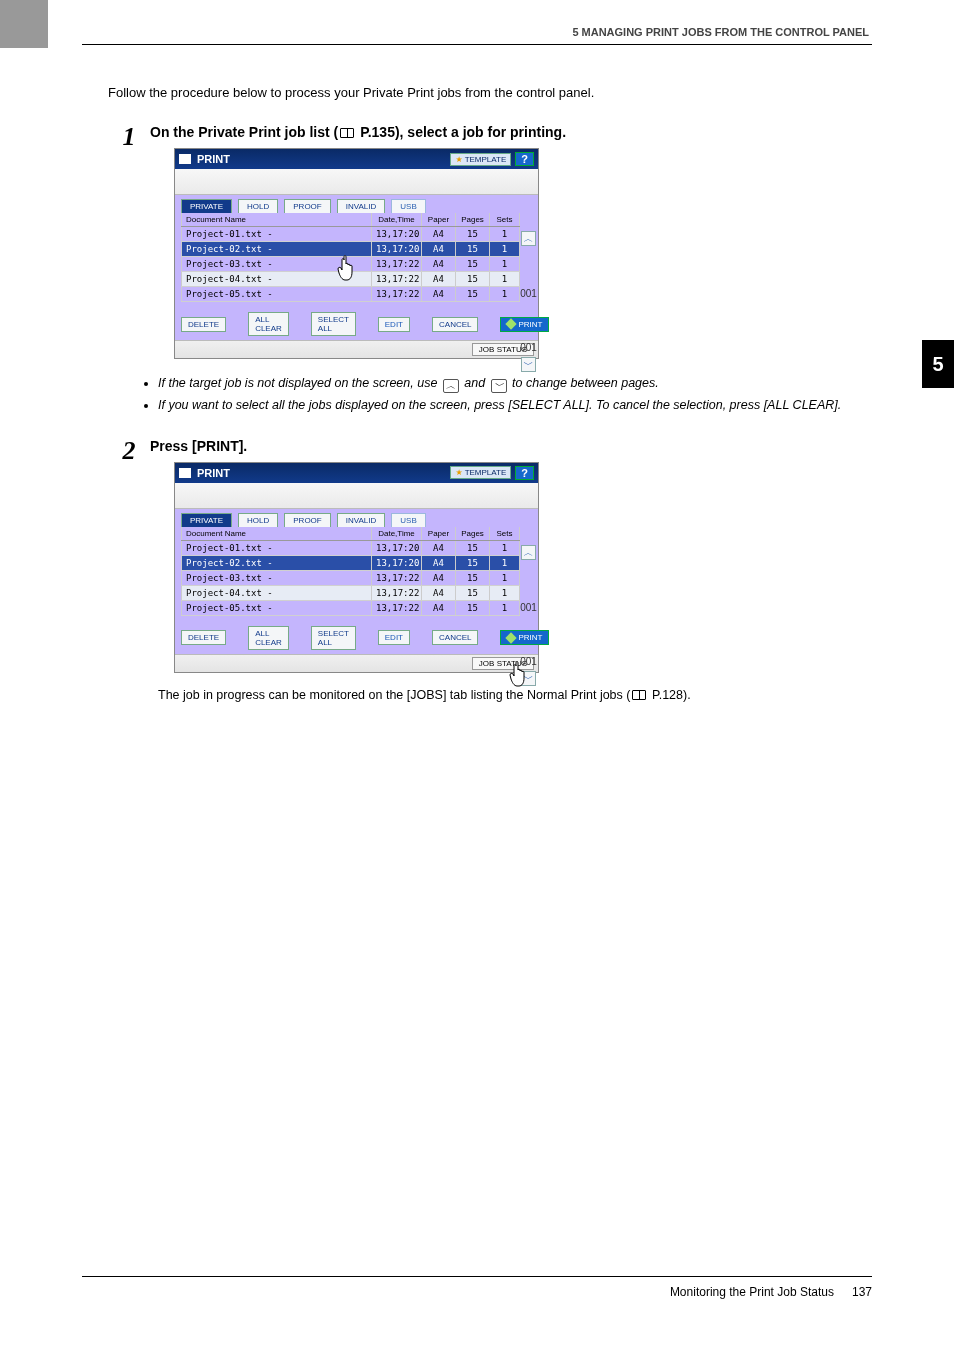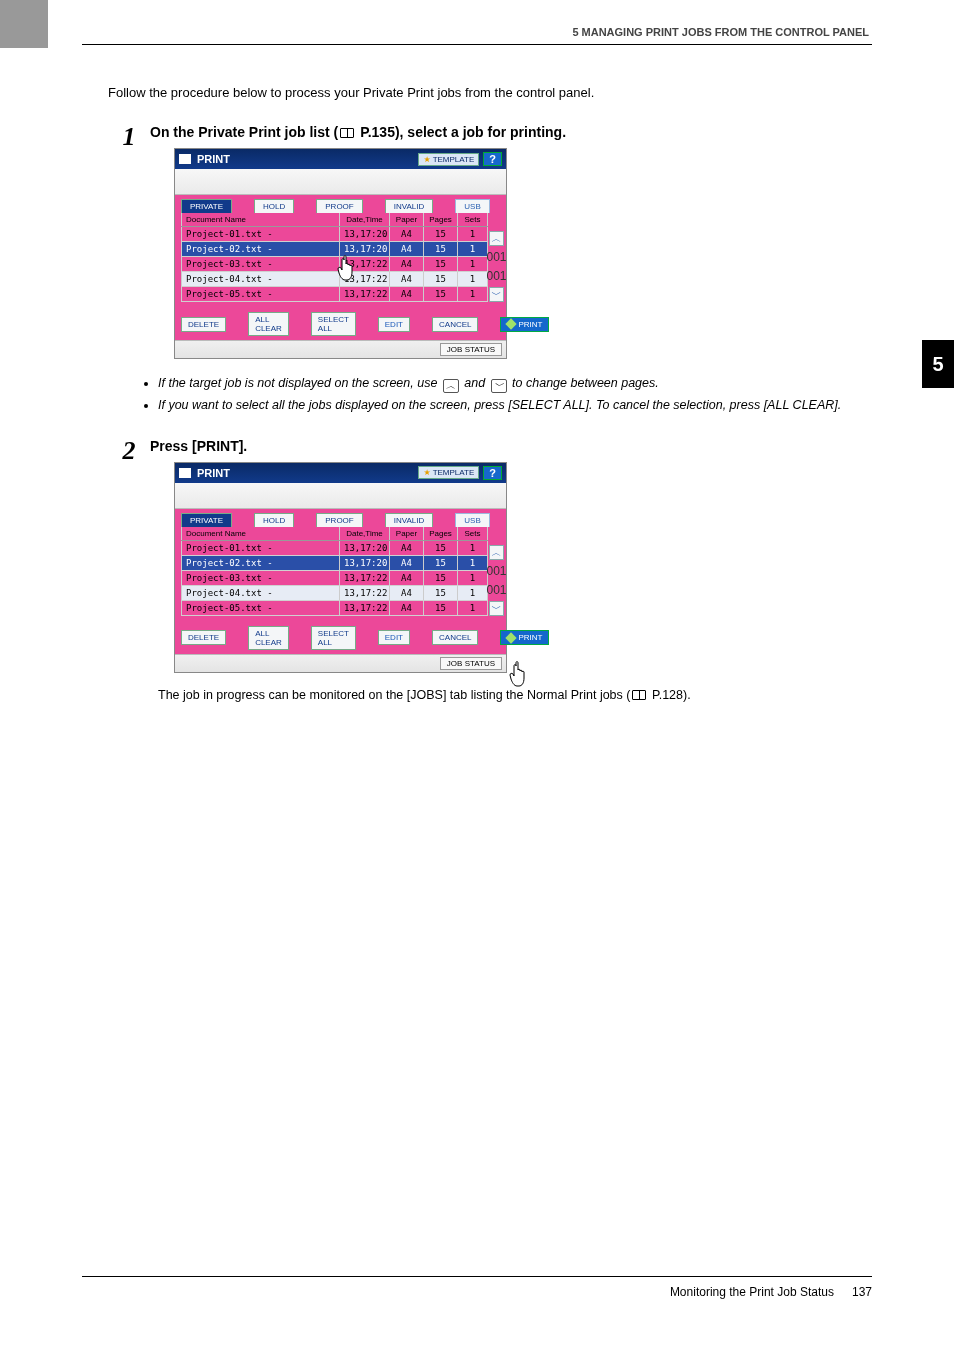--- a/index.html
+++ b/index.html
@@ -10,45 +10,45 @@
   .content { padding: 40px 82px 0 108px; }
   .section-title { font-size: 19px; font-weight: bold; margin-bottom: 10px; }
   .section-title .sq { font-size: 16px; vertical-align: 1px; margin-right: 6px; }
   .intro { font-size: 13px; margin-bottom: 24px; }
   .step { display: flex; margin-bottom: 4px; }
   .step-num { font-size: 26px; font-weight: bold; font-style: italic; width: 42px; text-align: center; line-height: 1; padding-top: 0; font-family: 'Times New Roman', serif; }
   .step-body { flex: 1; }
   .step-heading { font-size: 14px; font-weight: bold; margin-bottom: 8px; }
   .book-icon { display: inline-block; width: 14px; height: 10px; border: 1px solid #000; border-radius: 1px; position: relative; vertical-align: -1px; margin: 0 2px; }
   .book-icon::after { content: ""; position: absolute; top: 0; left: 50%; width: 1px; height: 100%; background: #000; }
-  .panel { width: 333px; border: 1px solid #888; margin: 0 0 8px 24px; font-size: 9px; background: #ec4899; }
+  .panel { width: 365px; border: 1px solid #888; margin: 0 0 8px 24px; font-size: 9px; background: #c4b5fd; }
   .panel-top { background: linear-gradient(#0a2a66,#113a8a); color: #fff; display: flex; align-items: center; padding: 3px 4px; }
   .panel-top .printer-icon { display:inline-block; width:12px; height:10px; background:#fff; margin-right:6px; position:relative; }
   .panel-top .title { font-weight: bold; font-size: 11px; flex: 0 0 auto; }
   .panel-top .spacer { flex: 1; }
   .template-btn { background: #dbe7f6; color: #0a2a66; font-size: 8px; padding: 1px 4px; border: 1px solid #6a8; margin-right: 4px; }
   .template-btn .star { color: #e8a000; margin-right: 2px; }
   .help-btn { background: #1668cc; color: #fff; font-weight: bold; padding: 0 5px; border: 1px solid #0a3; font-size: 11px; }
   .panel-subbar { height: 26px; background: linear-gradient(#f7f7f7,#eaeaea); border-bottom: 1px solid #bbb; }
-  .tabs { display: flex; padding: 4px 6px 0 6px; gap: 22px; }
+  .tabs { display: flex; padding: 4px 6px 0 6px; gap: 6px; }
   .tab { border: 1px solid #7a8; background: #f4f6f8; color: #113a8a; font-size: 8px; padding: 2px 8px; border-bottom: none; }
   .tab.active { background: #113a8a; color: #fff; }
   .tab.usb { color: #2a5fb0; border-color:#9bb8dd; }
   .thead, .trow { display: grid; grid-template-columns: 1fr 50px 34px 34px 30px; font-family: monospace; font-size: 9px; }
   .thead { font-family: Arial, sans-serif; font-size: 8px; border-bottom: 1px solid #999; }
   .thead > div, .trow > div { padding: 2px 4px; border-right: 1px solid #ccc; text-align: center; }
   .thead > div:first-child, .trow > div:first-child { text-align: left; border-left: 1px solid #ccc; font-family: Arial; }
   .trow > div:first-child { font-family: monospace; }
   .table-wrap { position: relative; margin: 0 18px 6px 6px; }
   .trow { border-bottom: 1px solid #d0d0d0; }
   .trow.sel { background: #2a4fa8; color: #fff; }
   .trow.alt { background: #e7ecf5; }
   .scroll-col { position: absolute; right: -16px; top: 18px; width: 15px; display: flex; flex-direction: column; align-items: center; gap: 3px; }
   .scroll-btn { width: 15px; height: 15px; border: 1px solid #8aa; background: #f4f6f8; color: #2a5fb0; font-size: 10px; line-height: 13px; text-align: center; }
-  .scroll-page { font-size: 12px; color: #333; padding:1px 0; }
+  .scroll-page { font-size: 10px; color: #333; padding:1px 0;margin-top:38px; }
   .action-row { display: flex; gap: 22px; padding: 4px 6px; align-items: center; }
   .abtn { border: 1px solid #7a8; background: #f4f6f8; font-size: 8px; padding: 2px 6px; color: #113a8a; }
   .abtn.edit { margin-left: auto; color:#1b59b8;}
   .abtn.print { background: #1467cc; color: #fff; border-color:#0a4; display:flex; align-items:center; gap:3px; }
   .abtn.print .diamond { display:inline-block; width:8px; height:8px; background:#9fe26a; transform:rotate(45deg); }
   .status-row { display:flex; justify-content:flex-end; padding: 2px 4px; border-top:1px solid #bbb; background:linear-gradient(#f0f0f0,#e4e4e4); }
   .status-btn { font-size:8px; border:1px solid #999; background:#f8f8f8; padding:1px 6px; }
   .hand-cursor { position: absolute; width: 24px; height: 28px; z-index: 5; }
   .hand-cursor svg { width: 100%; height: 100%; }
   .bullets { margin: 8px 0 24px 50px; font-style: italic; }

